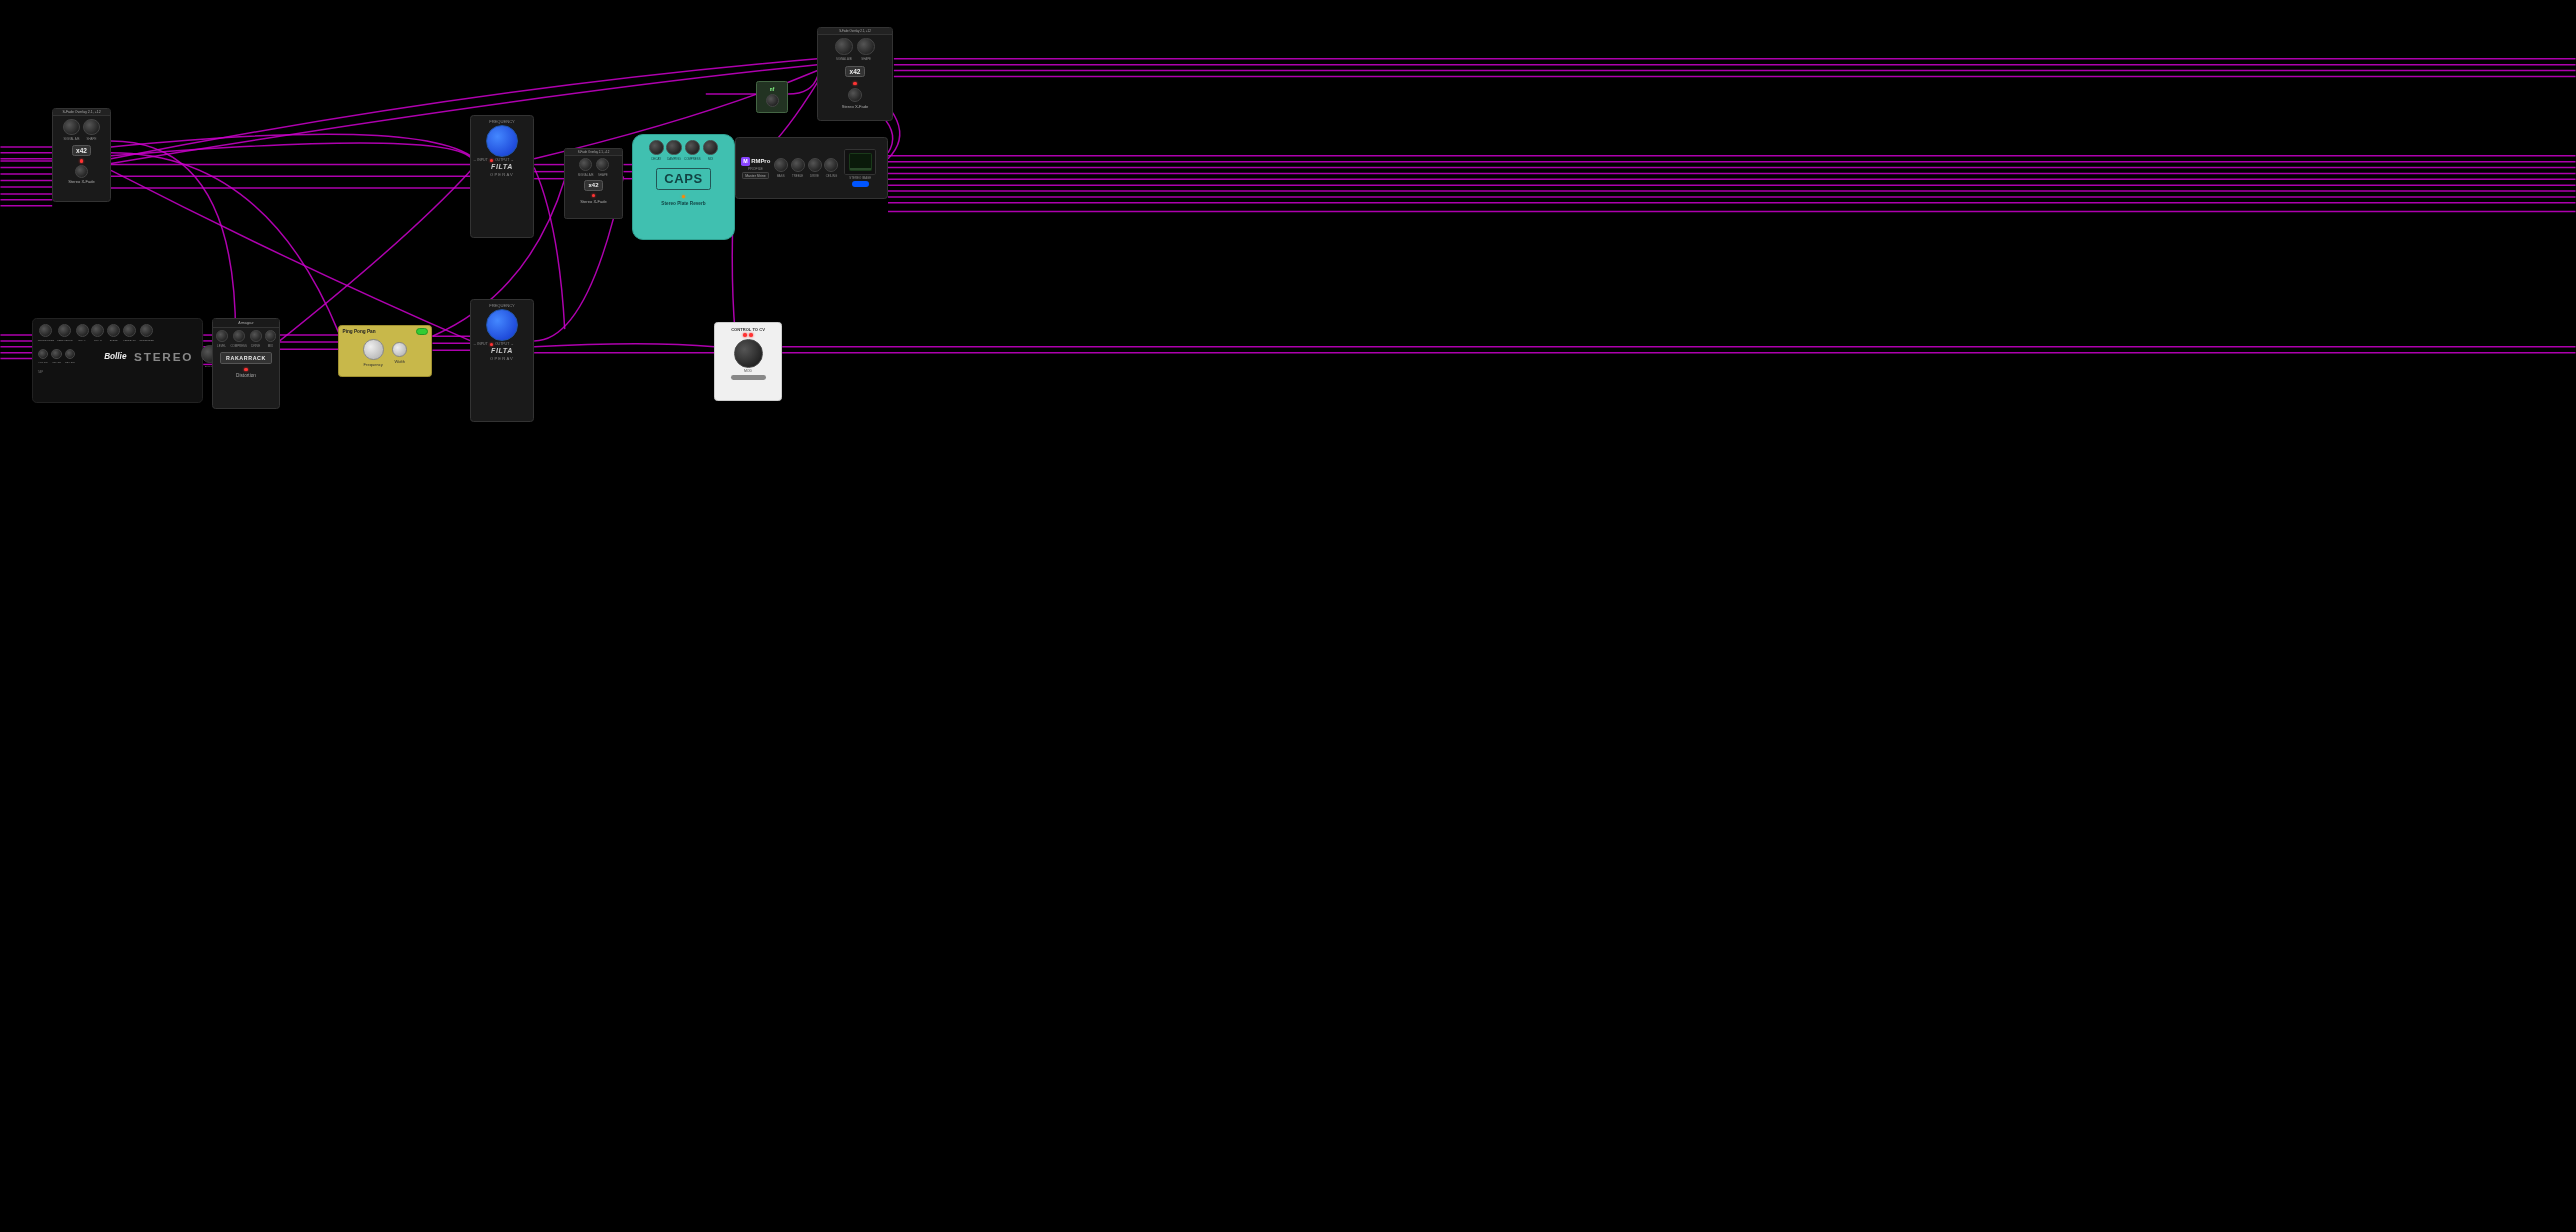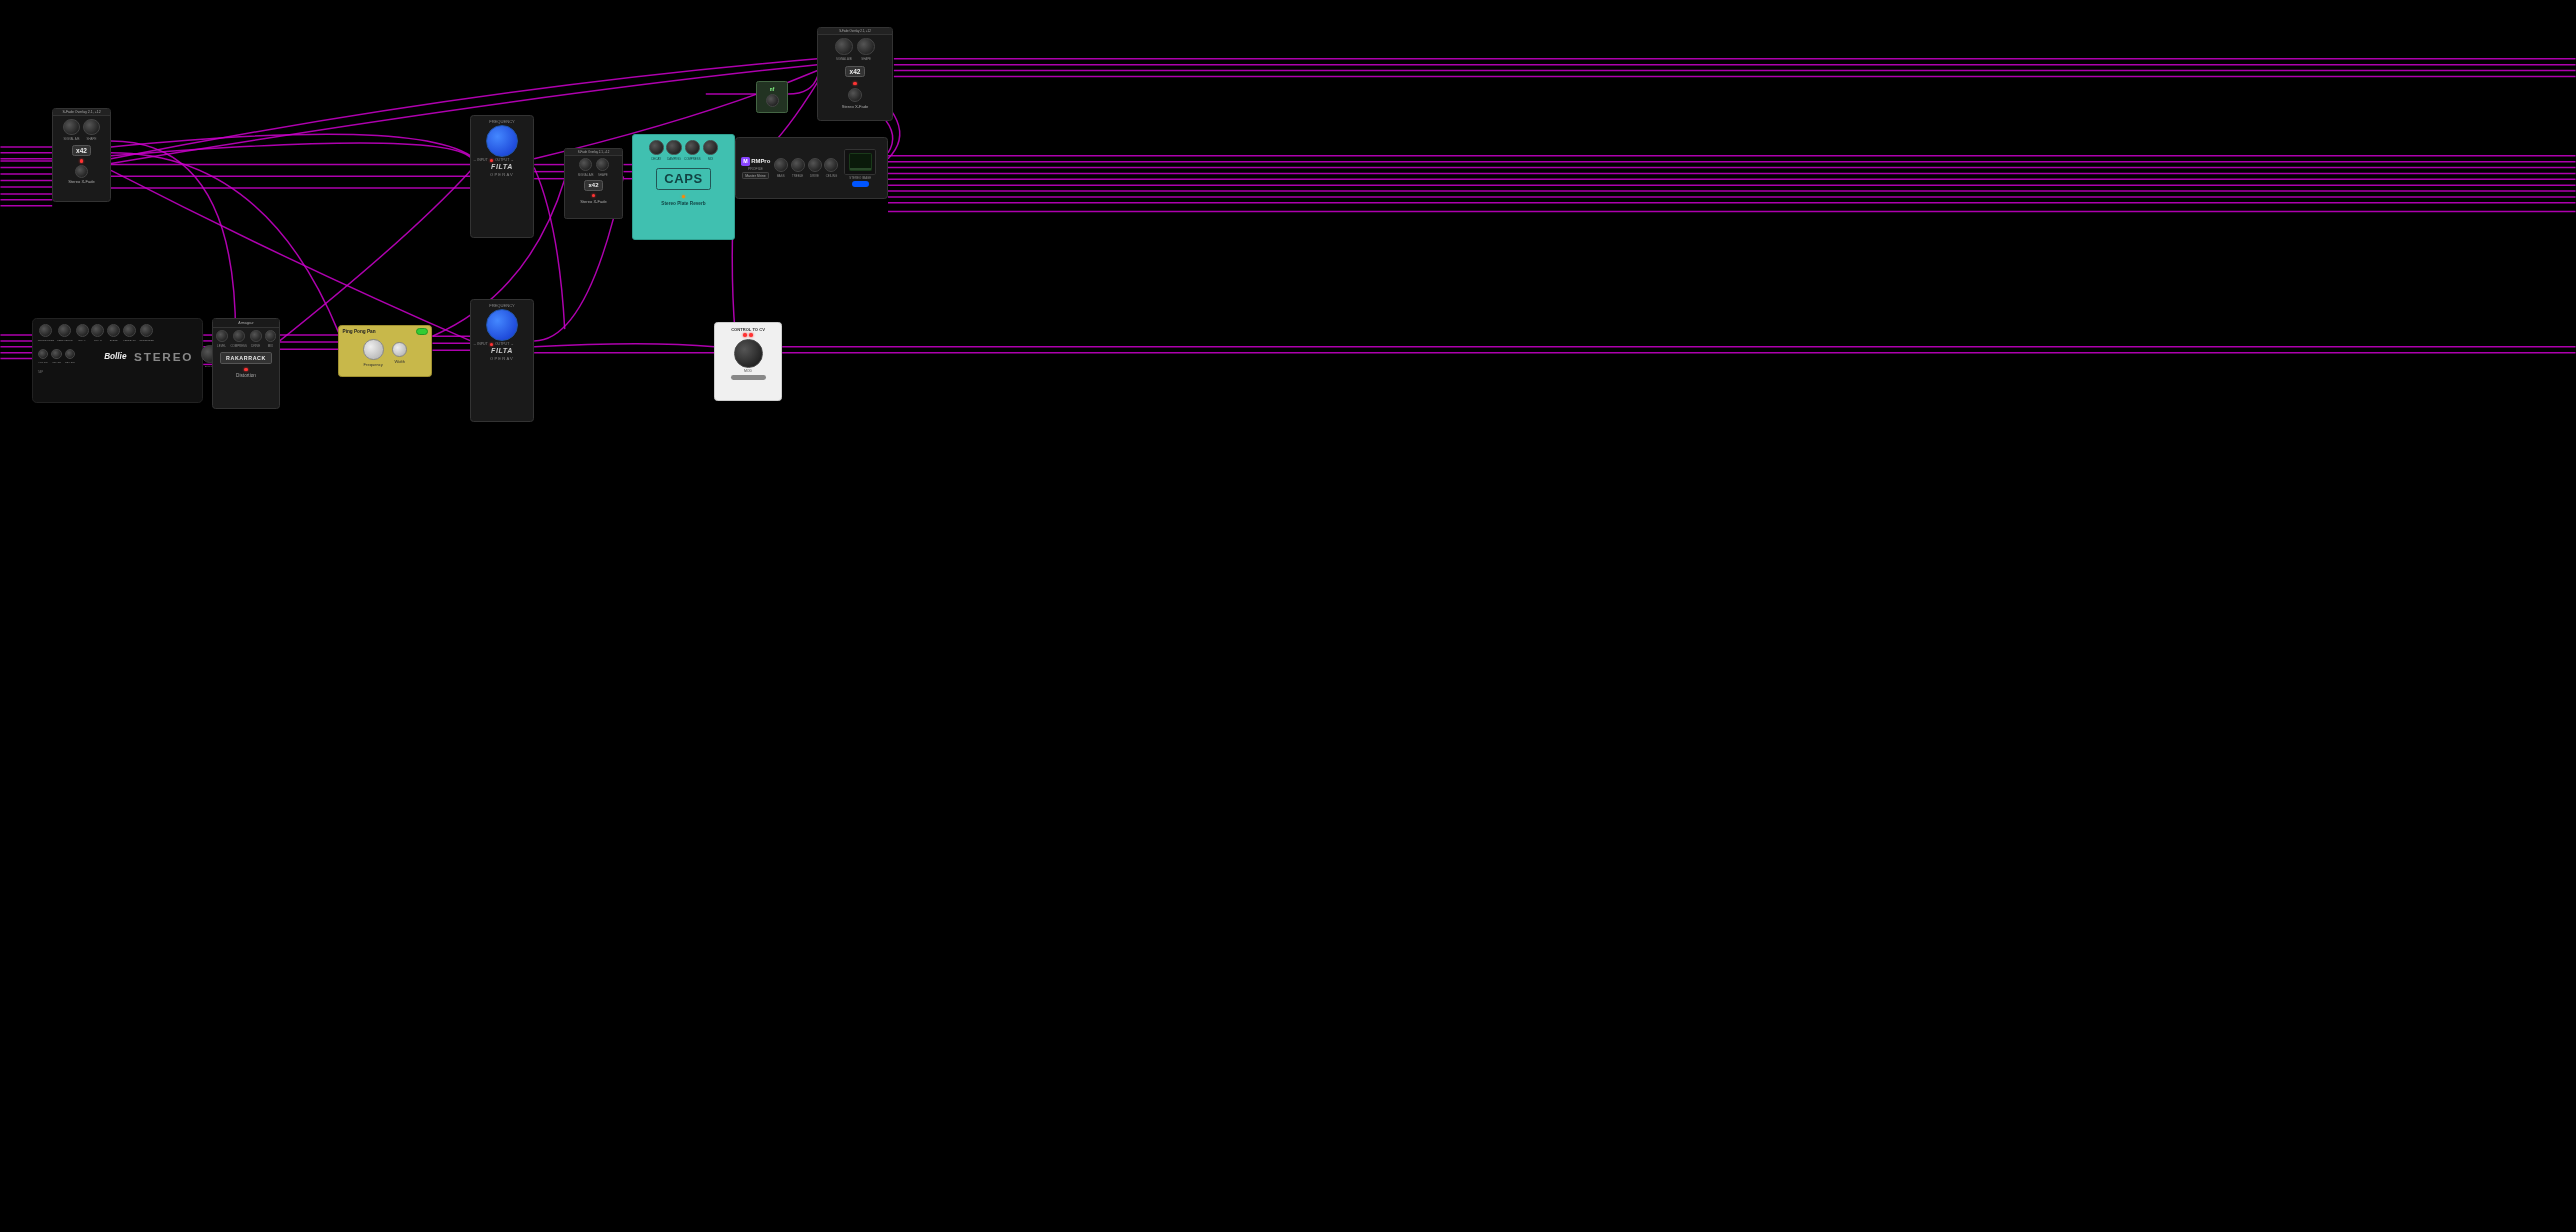--- a/index.html
+++ b/index.html
@@ -93,21 +93,21 @@
       border: 0.6px solid #333;
       border-radius: 2.4px;
     }
 
     
     .caps-reverb {
       left: 632px; top: 134px;
       width: 103px; height: 106px;
       background: #40c0b0;
       border: 0.6px solid #30a090;
-      border-radius: 3px;
+      border-radius: 11px;
     }
 
     
     .rmpro {
       left: 735px; top: 137px;
       width: 153px; height: 62px;
       background: #1a1a1a;
       border: 0.6px solid #333;
       border-radius: 3.5px;
     }

